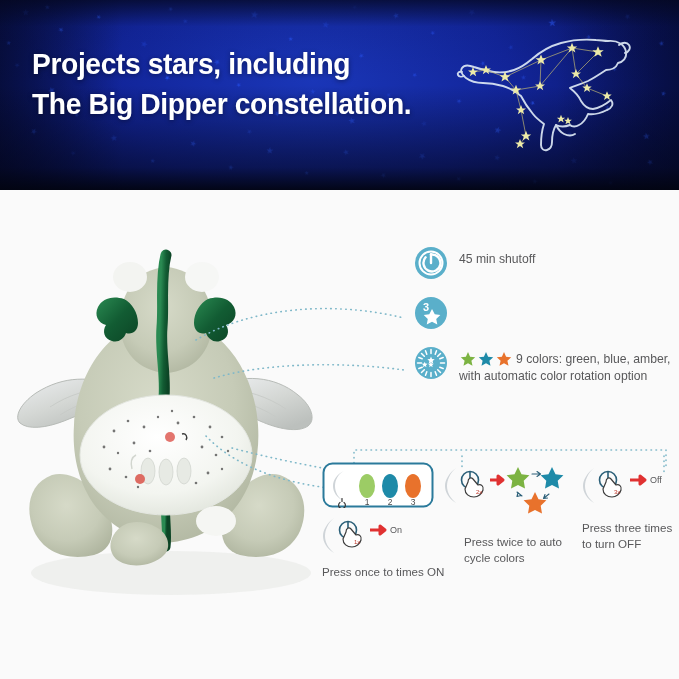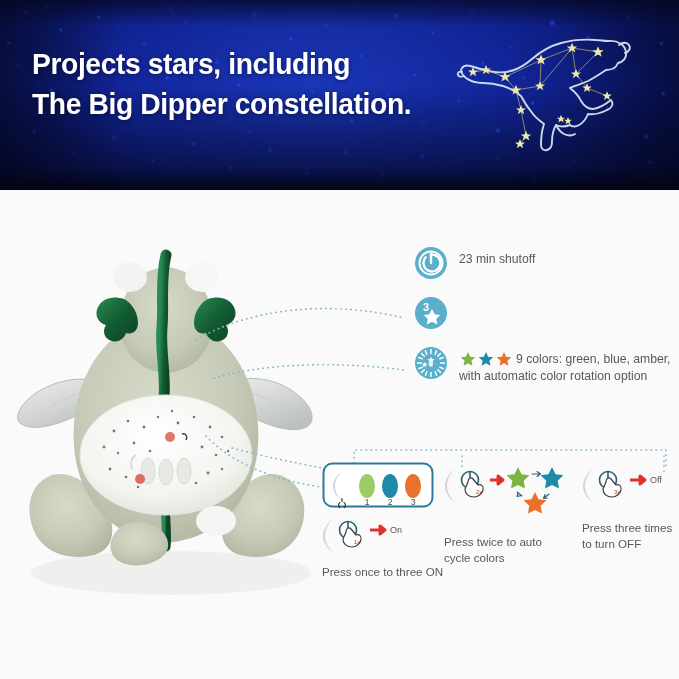--- a/index.html
+++ b/index.html
@@ -137,21 +137,21 @@
   .instr-text {
     font-size: 11.6px;
     color: #58585a;
     line-height: 1.35;
   }
   #col1 { left: 4px; top: 0px; width: 140px; }
   #col2 { left: 126px; top: 2px; width: 120px; }
   #col3 { left: 264px; top: 2px; width: 100px; }
   #col1 .press-row { margin-top: 2px; }
   #col1 .caption { margin-top: 6px; }
-  #col2 .caption { margin-top: 8px; }
+  #col2 .caption { margin-top: 8px; margin-left: 20px; }
   #col3 .caption { margin-top: 8px; }
 </style>
 </head>
 <body>
 
 <div id="page">
 
   <div id="banner">
     <div id="starfield">
         <span class="bstar" style="left:22px;top:8px;font-size:9px;opacity:0.38;color:#2b59ff;transform:rotate(286deg)">★</span>
@@ -451,21 +451,21 @@
 
   <div id="features">
 
     <div class="feature">
       <svg class="feat-icon" viewBox="0 0 34 34">
         <circle cx="17" cy="17" r="16" fill="#5aafca"></circle>
         <circle cx="17" cy="17" r="11.5" fill="none" stroke="#ffffff" stroke-width="2"></circle>
         <path d="M17,8.5 A8.5,8.5 0 1,1 11.6,11.3" fill="none" stroke="#ffffff" stroke-width="2.4" stroke-linecap="round"></path>
         <path d="M17,8.2 L17,17" stroke="#ffffff" stroke-width="2.4" stroke-linecap="round"></path>
       </svg>
-      <div class="feat-body">23 min shutoff</div>
+      <div class="feat-body">45 min shutoff</div>
     </div>
 
     <div class="feature">
       <svg class="feat-icon" viewBox="0 0 34 34">
         <circle cx="17" cy="17" r="16" fill="#5aafca"></circle>
         <path d="M18.5,15 L21.3,20.2 L27,21 L22.8,25 L23.9,30.6 L18.5,28 L13.1,30.6 L14.2,25 L10,21 L15.7,20.2 Z" fill="#ffffff" transform="translate(-0.5,-2.2) scale(0.98) translate(0.4,0.6)"></path>
         <text x="12" y="14.5" font-family="Liberation Sans, sans-serif" font-size="11" font-weight="bold" fill="#ffffff" text-anchor="middle">3</text>
       </svg>
     </div>
 
@@ -517,21 +517,21 @@
       <svg class="press-row" width="130" height="40" viewBox="0 0 130 40">
         <path d="M12,4 C5,9 1,16 1,22 C1,28 5,35 12,39 C6,34 3,28 3,22 C3,16 6,9 12,4 Z" fill="#cfd4d8"></path>
         <circle cx="26" cy="16" r="8.5" fill="none" stroke="#2b5f78" stroke-width="1.6"></circle>
         <path d="M26,8.5 L26,16" stroke="#2b5f78" stroke-width="1.6" stroke-linecap="round"></path>
         <path d="M24,18 C24,14 27,13 29,15 L34,21 C37,20 40,22 39,26 C38,30 34,33 30,33 C25,33 21,30 21,25 Z" fill="#ffffff" stroke="#3c3c3c" stroke-width="1.2" stroke-linejoin="round"></path>
         <text x="32" y="30" font-family="Liberation Sans, sans-serif" font-size="6" fill="#c0392b">1x</text>
         <path d="M48,16 L60,16 M58,12 L63,16 L58,20 Z" stroke="#e03131" stroke-width="3" fill="#e03131" stroke-linejoin="round"></path>
         <text x="68" y="19" font-family="Liberation Sans, sans-serif" font-size="9" fill="#58585a">On</text>
       </svg>
 
-      <div class="instr-text caption">Press once to three ON</div>
+      <div class="instr-text caption">Press once to times ON</div>
     </div>
 
     <div class="instr-col" id="col2">
       <svg width="122" height="58" viewBox="0 0 122 58">
         <path d="M12,4 C5,9 1,16 1,22 C1,28 5,35 12,39 C6,34 3,28 3,22 C3,16 6,9 12,4 Z" fill="#cfd4d8"></path>
         <circle cx="26" cy="16" r="8.5" fill="none" stroke="#2b5f78" stroke-width="1.6"></circle>
         <path d="M26,8.5 L26,16" stroke="#2b5f78" stroke-width="1.6" stroke-linecap="round"></path>
         <path d="M24,18 C24,14 27,13 29,15 L34,21 C37,20 40,22 39,26 C38,30 34,33 30,33 C25,33 21,30 21,25 Z" fill="#ffffff" stroke="#3c3c3c" stroke-width="1.2" stroke-linejoin="round"></path>
         <text x="32" y="30" font-family="Liberation Sans, sans-serif" font-size="6" fill="#c0392b">2x</text>
         <path d="M46,16 L56,16 M54,12 L59,16 L54,20 Z" stroke="#e03131" stroke-width="3" fill="#e03131" stroke-linejoin="round"></path>

